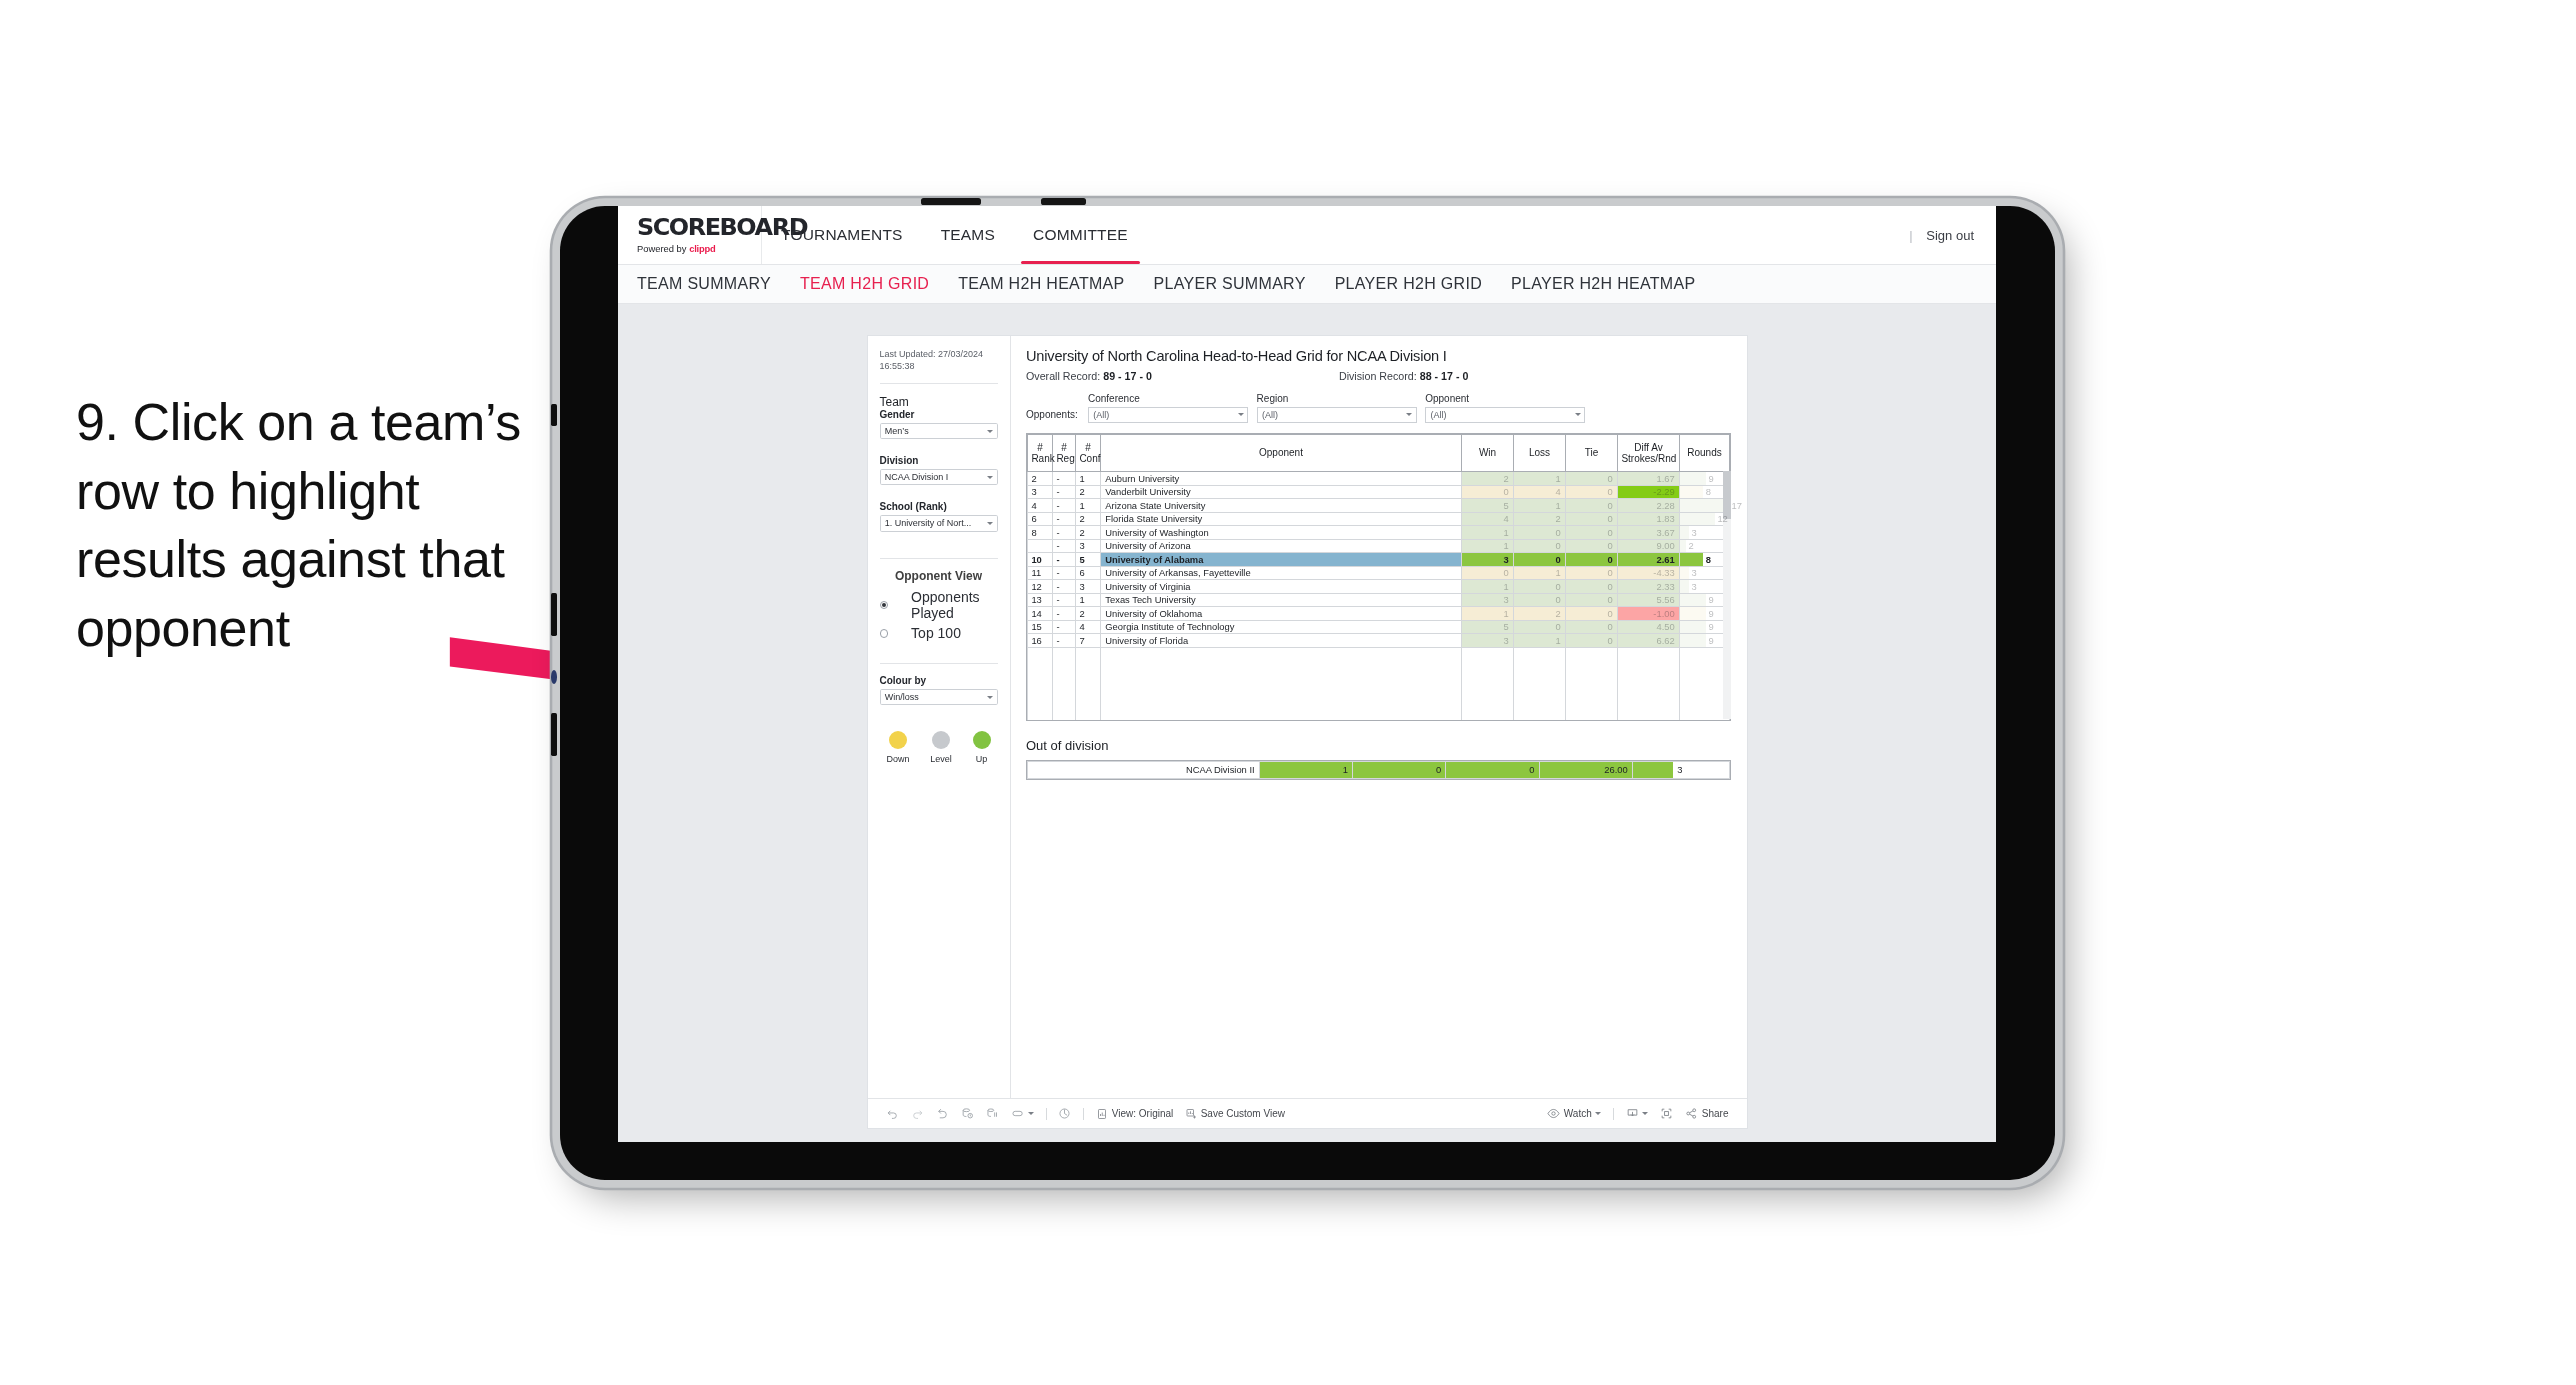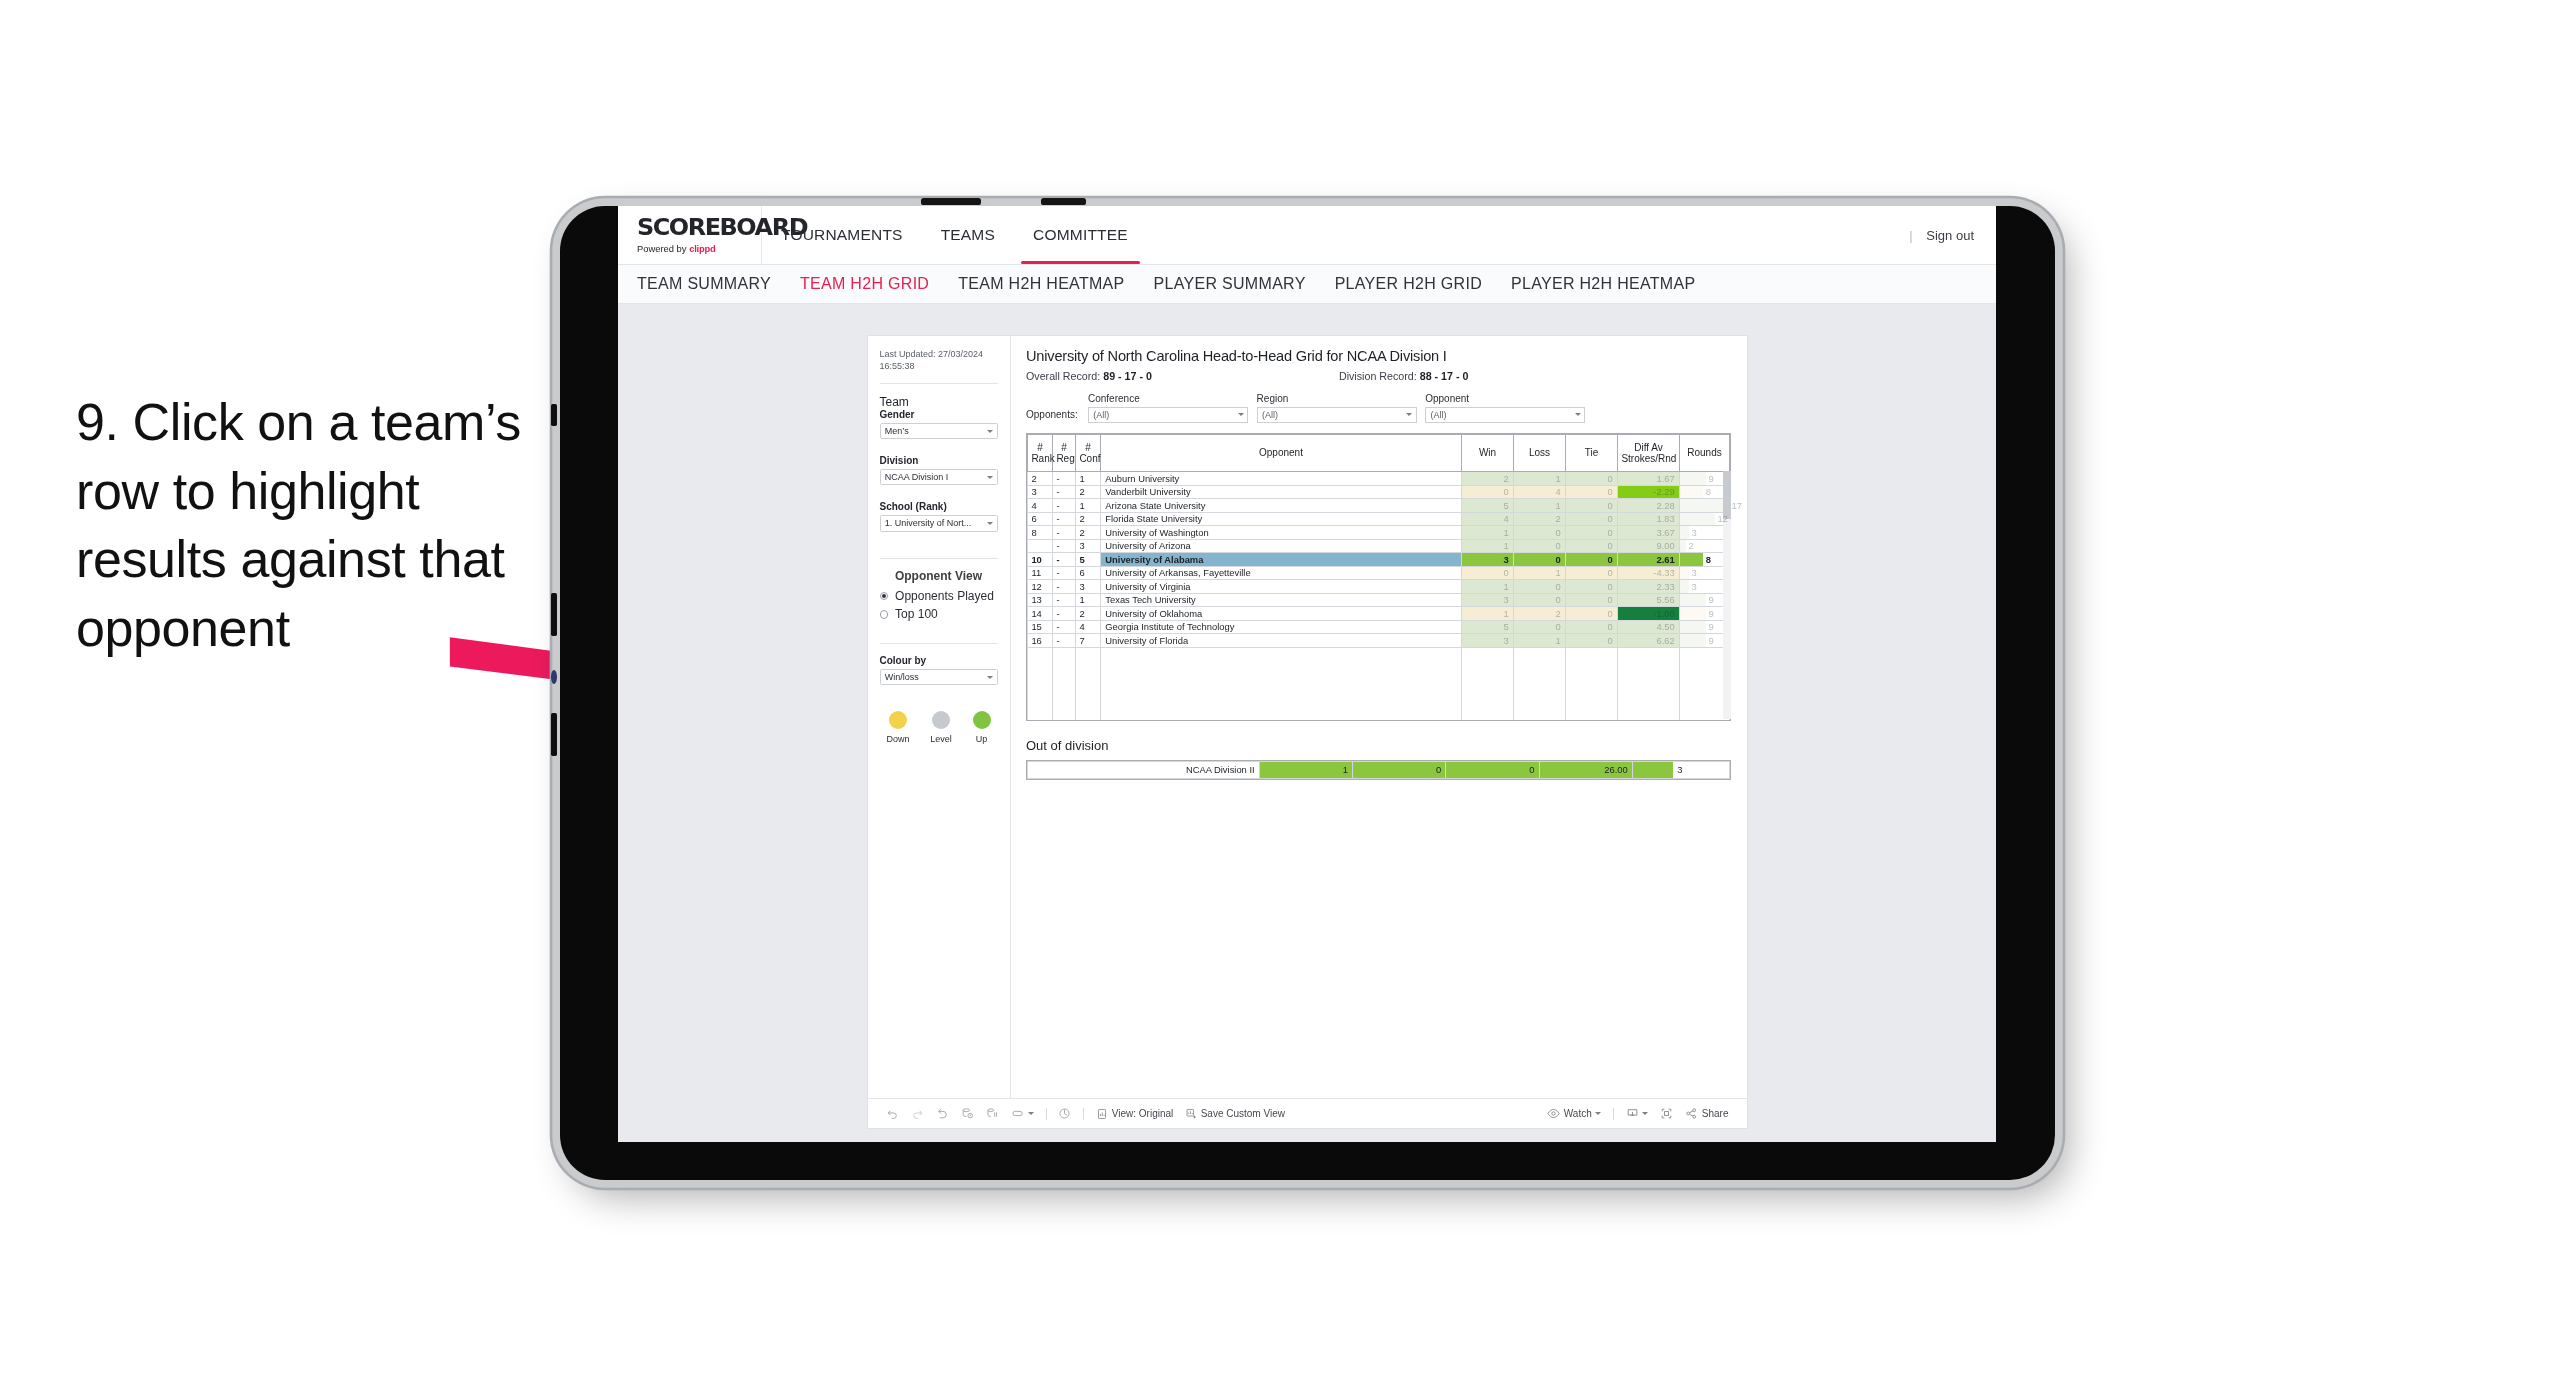--- a/index.html
+++ b/index.html
@@ -96,21 +96,21 @@
   .side-h{ font-weight:400; font-size:12px; color:#1f2227; }
   .side-lbl{ font-weight:700; font-size:10px; color:#23262c; margin-bottom:3.4px;}
   .side-sel{
     height:16.3px; border:0.9px solid #ccd0d5; background:#fff; border-radius:1.7px;
     display:flex; align-items:center; justify-content:space-between;
     padding:0 3.4px 0 4.3px; font-size:9px; color:#2c2f35; box-sizing:border-box;
     margin-bottom:15.5px; cursor:pointer; overflow:hidden; white-space:nowrap;
   }
   .caret{ width:0;height:0;border-left:3px solid transparent;border-right:3px solid transparent;border-top:3.9px solid #7a7f86; flex:none;}
   .side-h2{ font-weight:700; font-size:12px; color:#404040; text-align:center; margin-bottom:6px;}
-  .radio-row{ display:flex; align-items:center; gap:7px; margin-bottom:4.3px; font-size:12px;}
+  .radio-row{ display:flex; align-items:center; gap:23px; margin-bottom:4.3px; font-size:14px;}
   .radio{ width:8.6px;height:8.6px;border-radius:50%;border:1px solid #9aa0a8;box-sizing:border-box;
           display:flex;align-items:center;justify-content:center; flex:none;}
   .radio.on::after{content:"";width:3.9px;height:3.9px;border-radius:50%;background:#33373d;}
   #legend{ display:flex; justify-content:space-between; padding:0 6.9px; margin-top:26px;}
   .leg{ text-align:center; }
   .dot{ width:18px;height:18px;border-radius:50%; margin:0 auto 3.4px auto;}
   .leg span{ font-size:9px;color:#2b2e34;}
 
   
   #mainpanel{ flex:1; padding:12px 15.5px 0 15.5px; box-sizing:border-box; min-width:0;}
@@ -566,21 +566,21 @@
                       <td class="opp">University of Oklahoma</td>
                       <td class="num" style="background: rgb(246, 237, 213);">
                         <span class="cellval dim">1</span>
                       </td>
                       <td class="num" style="background: rgb(246, 237, 213);">
                         <span class="cellval dim">2</span>
                       </td>
                       <td class="num" style="background: rgb(246, 237, 213);">
                         <span class="cellval dim">0</span>
                       </td>
-                      <td class="num" style="background: #15803d;">
+                      <td class="num" style="background: #fca5a5;">
                         <span class="cellval dim">-1.00</span>
                       </td>
                       <td class="num" style="background: rgb(255, 255, 255);">
                         <span class="rfill dim" style="width: 53%; background: rgb(246, 237, 213);"></span>
                         <span class="cellval dim" style="text-align: left; padding-left: calc(53% + 2.6px);">9</span>
                       </td>
                     </tr>
                     <tr>
                       <td class="rank">15</td>
                       <td class="reg">-</td>

